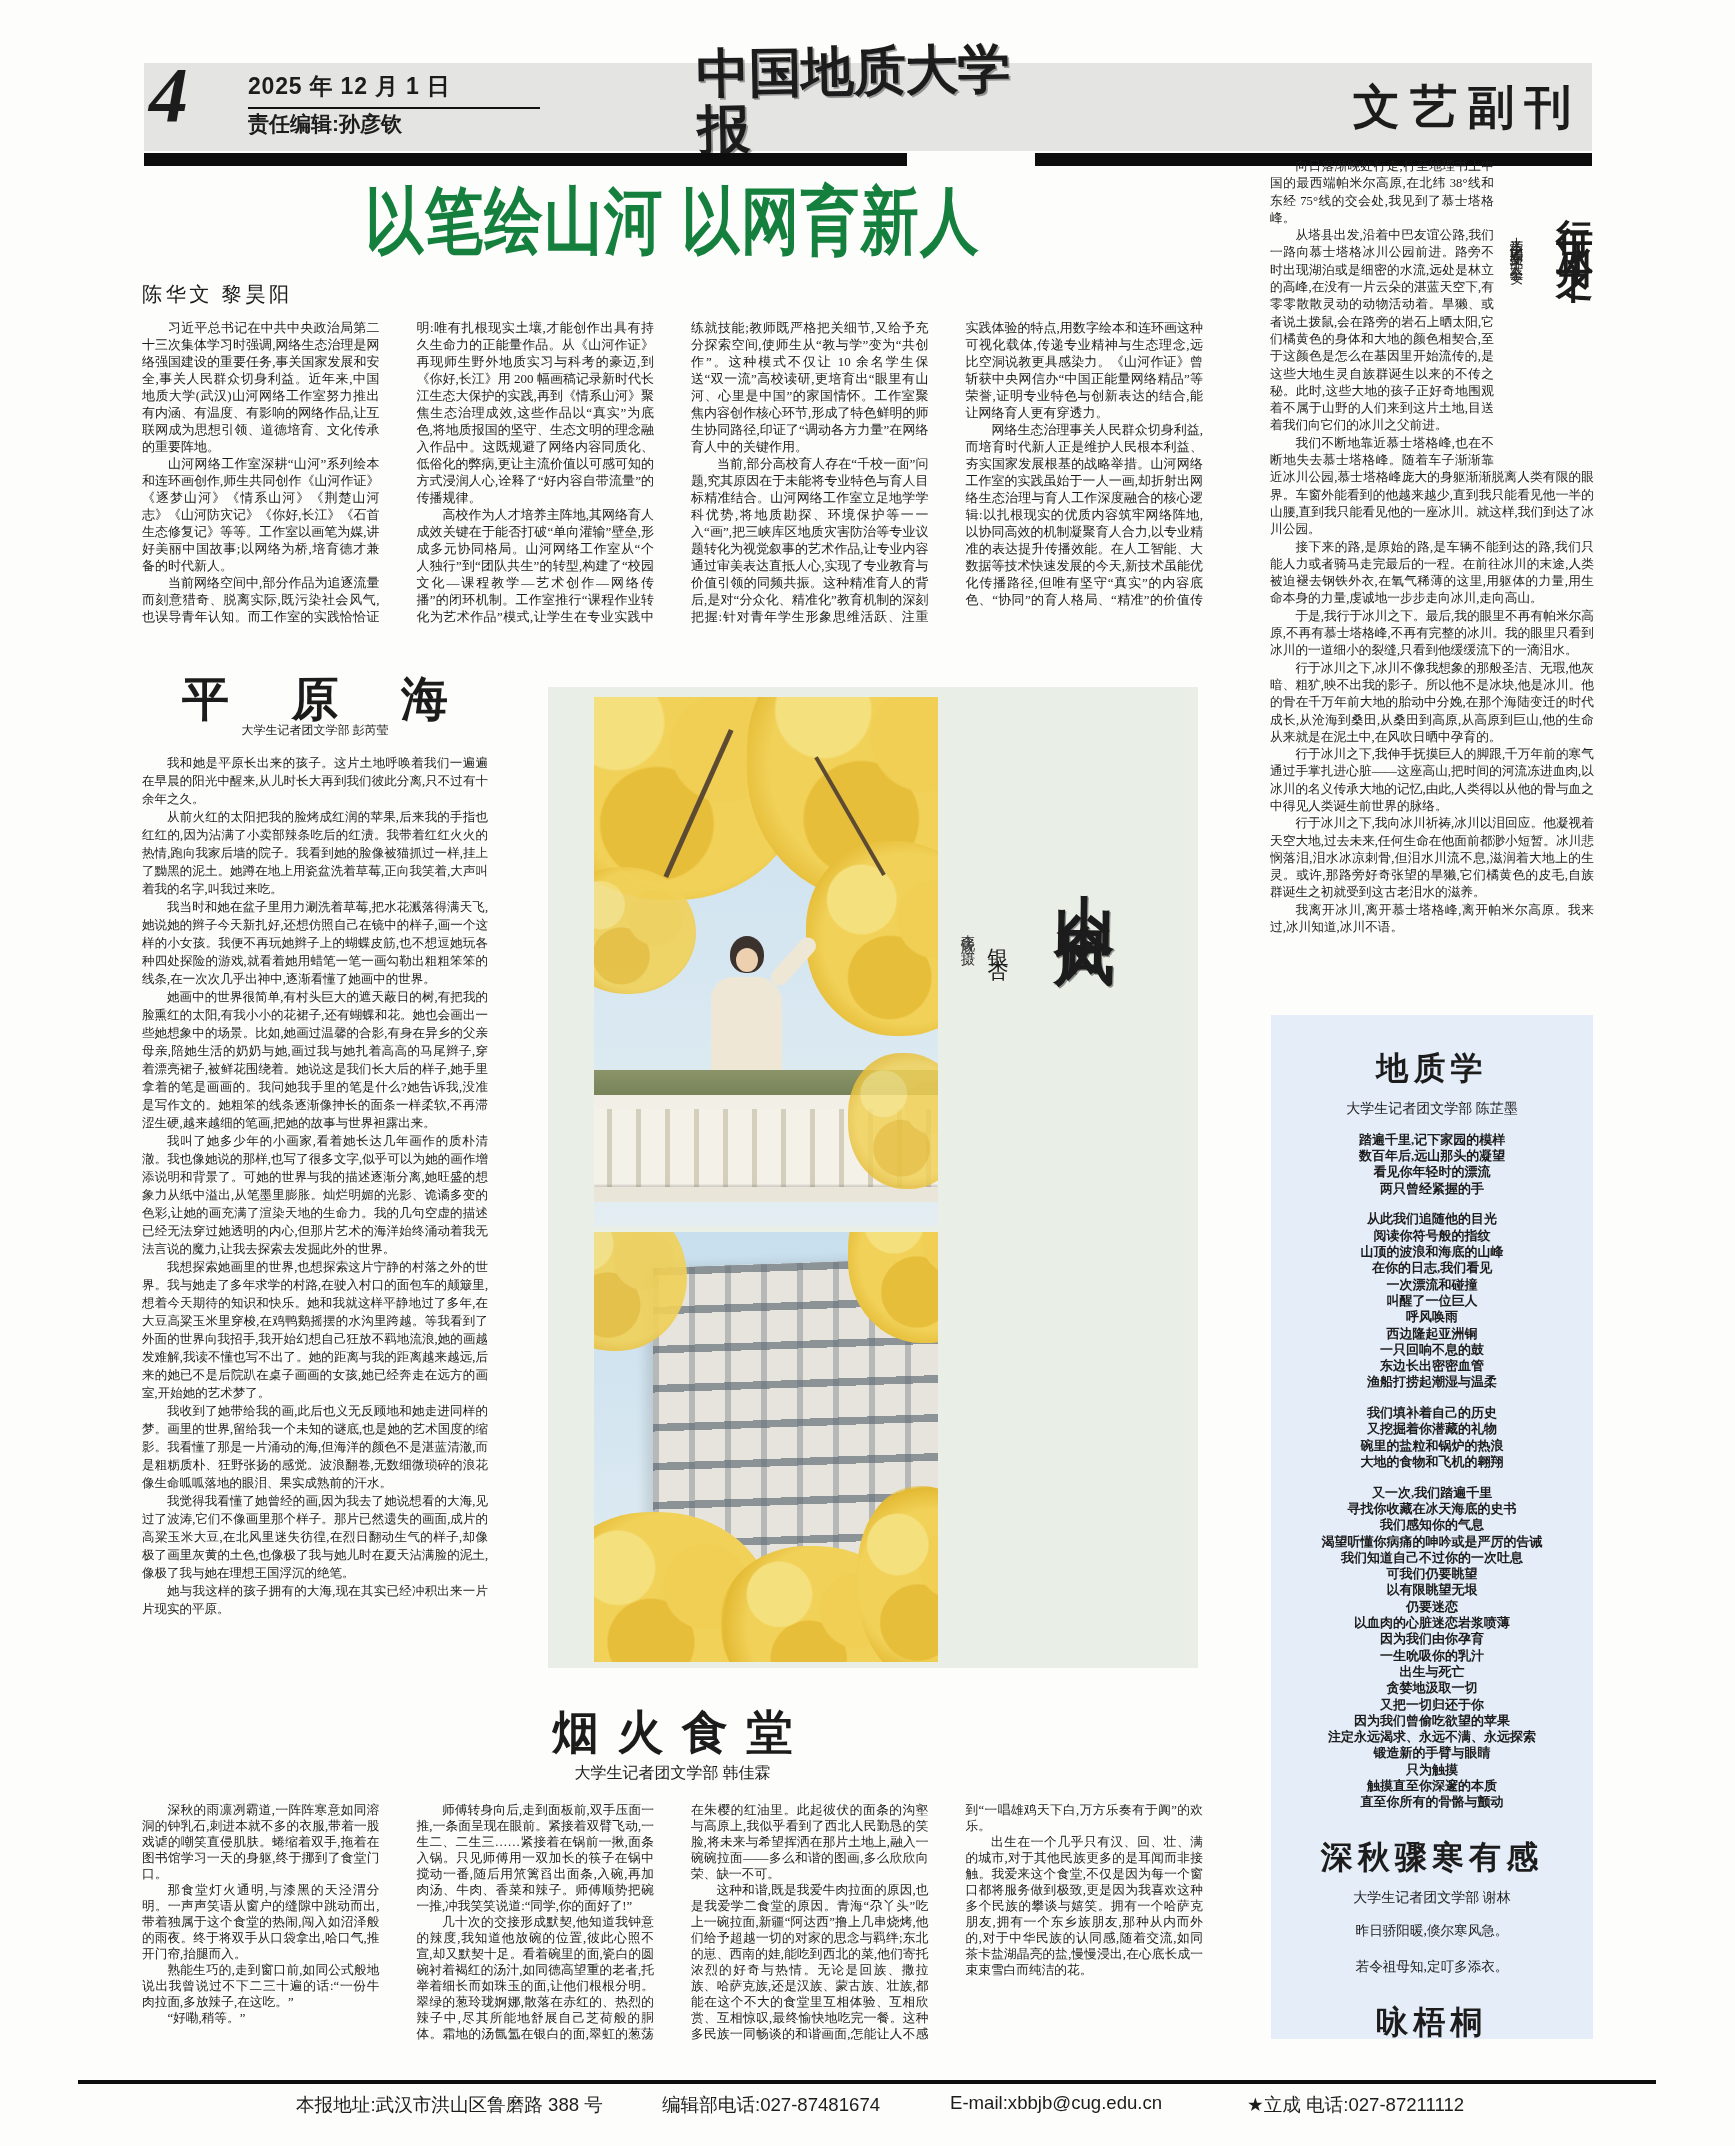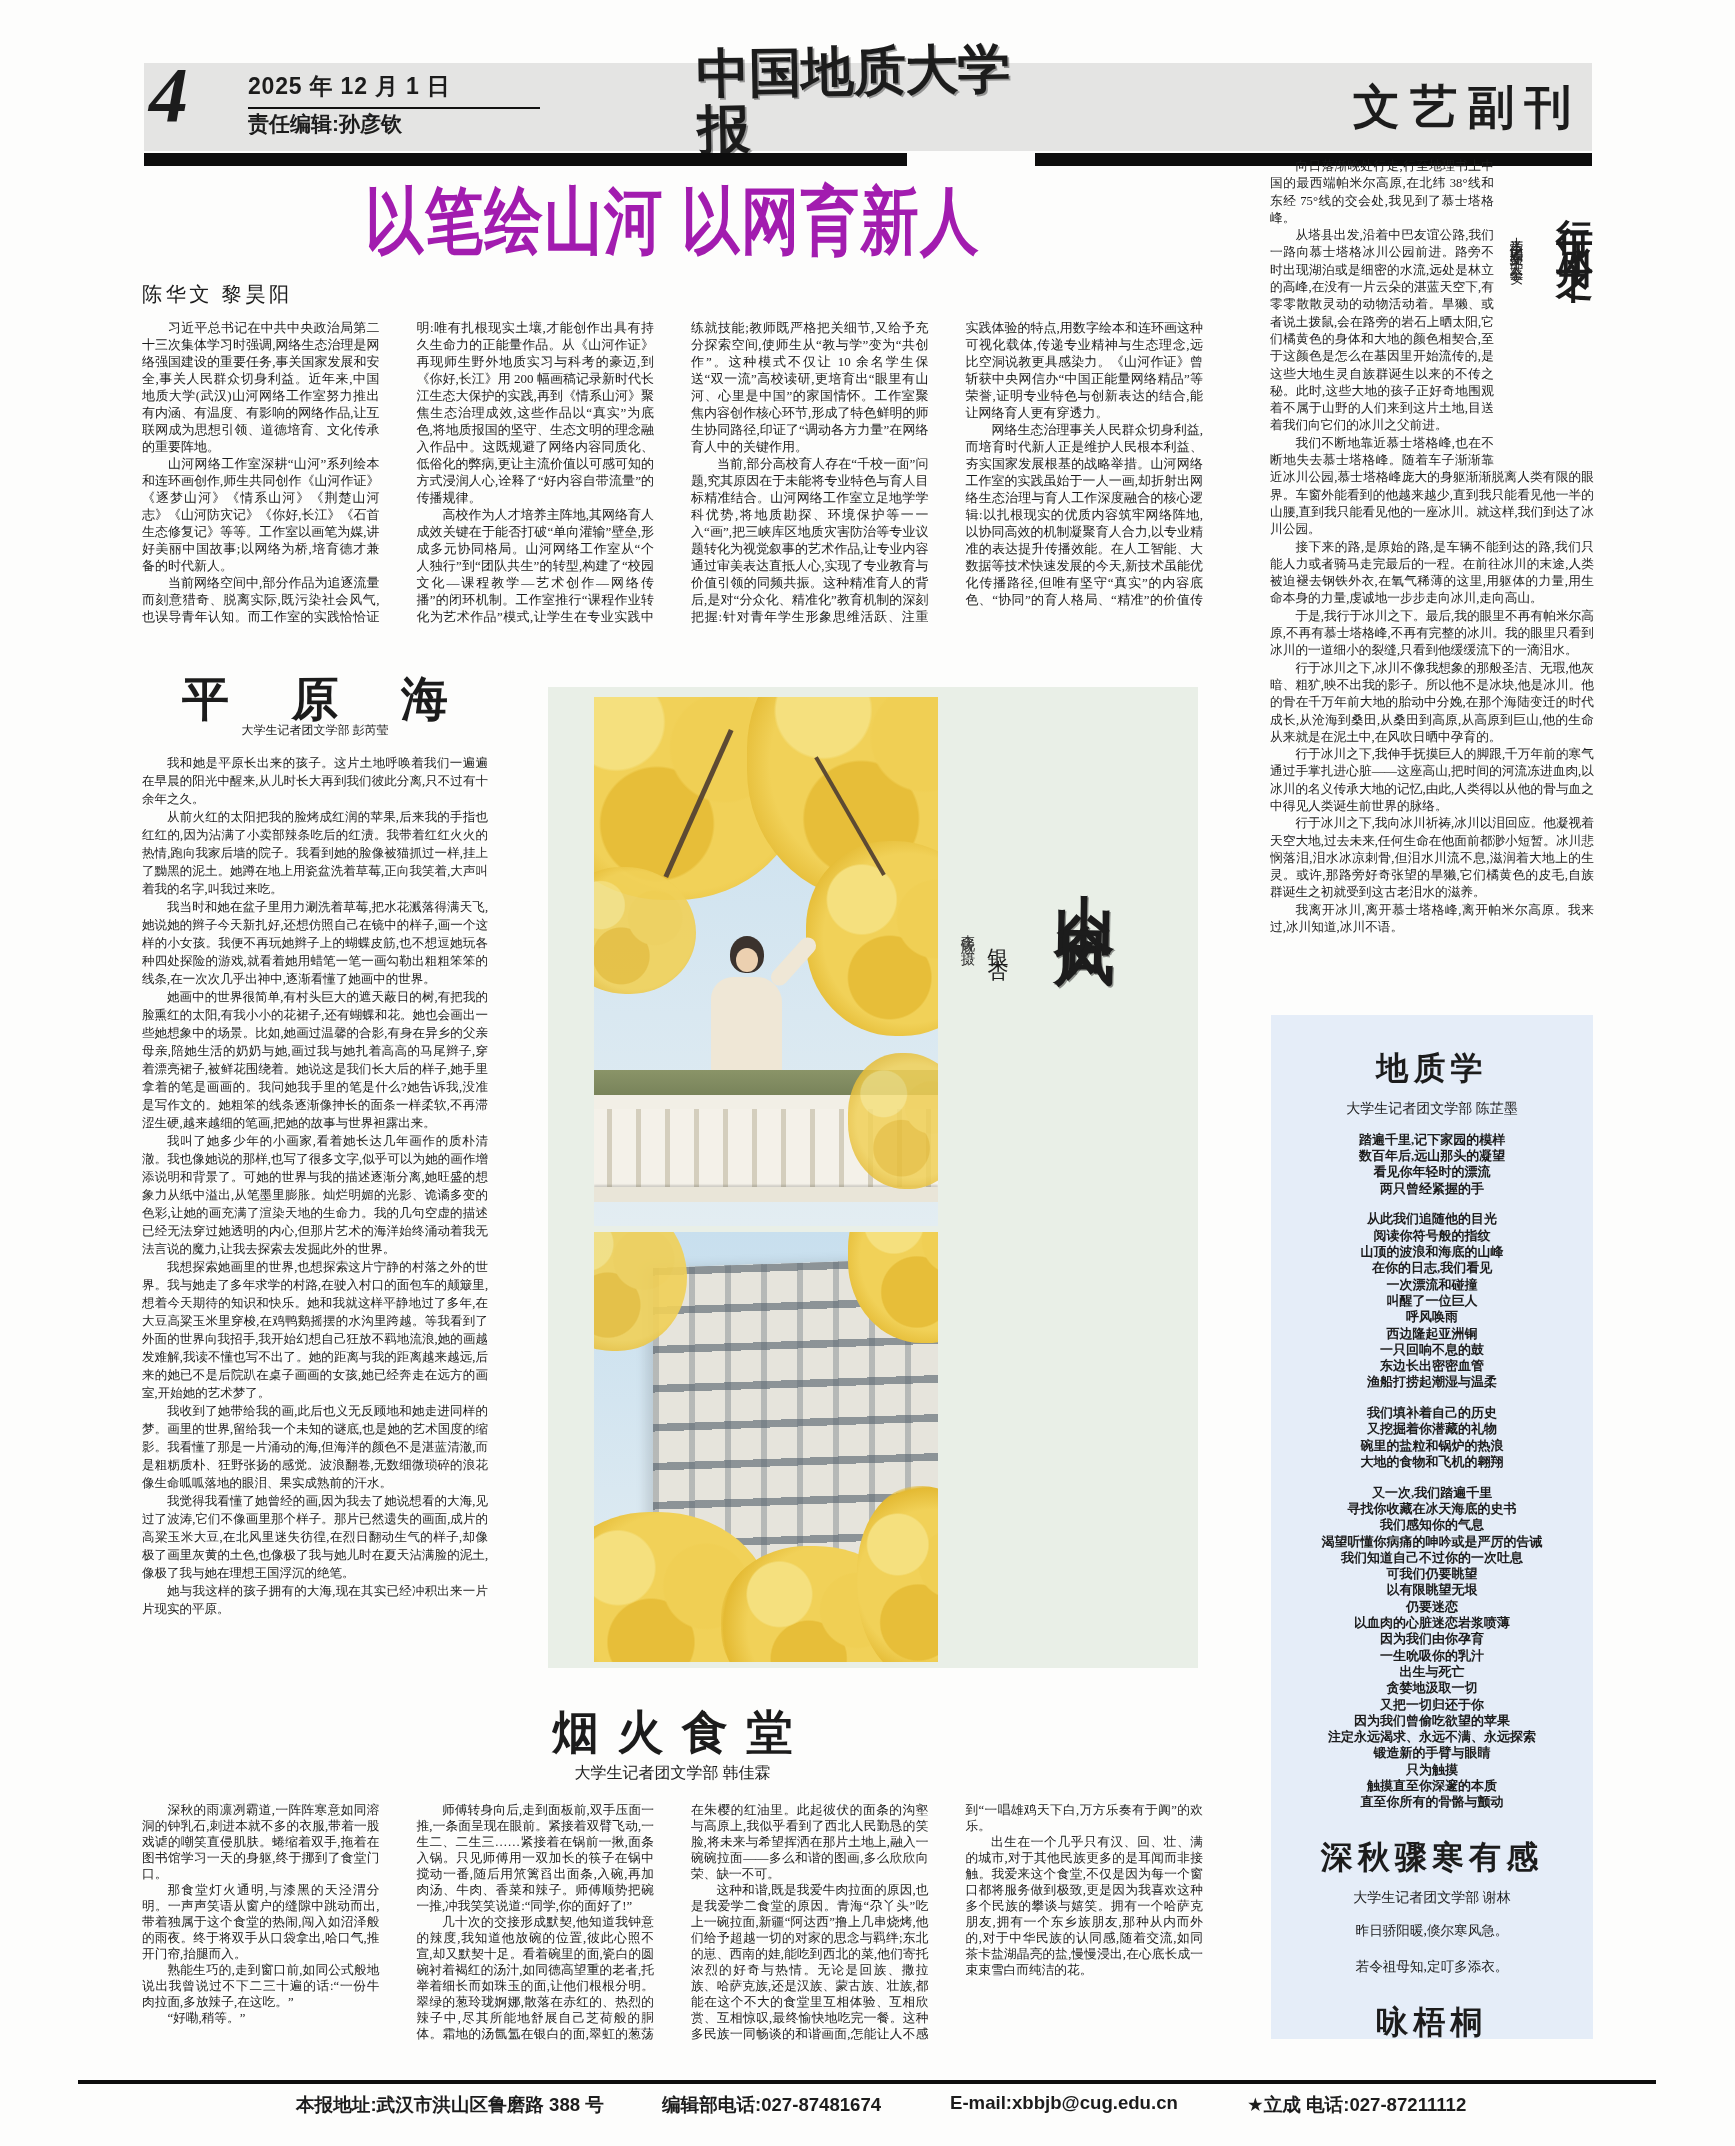--- a/index.html
+++ b/index.html
@@ -10,21 +10,21 @@
   
   #header-bar{left:144px;top:63px;width:1448px;height:88px;background:#e4e4e3;}
   #page-number{left:149px;top:56px;font-size:78px;font-weight:bold;font-style:italic;line-height:1;}
   #date-line{left:248px;top:71px;font-size:23px;font-weight:bold;width:292px;border-bottom:2.5px solid #111;padding-bottom:5.1px;letter-spacing:0.8px;}
   #editor-line{left:248px;top:110px;font-size:21px;font-weight:bold;}
   #masthead{left:697px;top:44px;width:356px;font-size:53px;font-weight:bold;letter-spacing:-0.8px;line-height:1.05;
             text-shadow:1.7px 1.7px 0 rgba(0,0,0,.35);transform:rotate(-1deg);}
   #section-banner{left:1353px;top:76px;font-size:47px;font-weight:bold;letter-spacing:10.2px;}
   .black-rule{top:153px;height:12.7px;background:#0d0d0d;}
   
-  #headline{left:142px;top:183px;width:1061px;text-align:center;color:#a21caf;font-weight:bold;font-size:73px;line-height:1.05;white-space:nowrap;}
+  #headline{left:142px;top:183px;width:1061px;text-align:center;color:#15803d;font-weight:bold;font-size:73px;line-height:1.05;white-space:nowrap;}
   #headline span{display:inline-block;transform:scaleX(.8);transform-origin:center;letter-spacing:1.7px;}
   #main-byline{left:142px;top:280px;width:1061px;text-align:left;font-size:20.3px;letter-spacing:3.4px;}
   #main-columns{left:142px;top:319px;width:1061px;height:315px;column-count:4;column-gap:37px;column-fill:auto;
                 font-size:13px;line-height:17px;text-align:justify;overflow:hidden;}
   #main-columns p,.flowtext p{margin:0;text-indent:2em;}
   
   #glacier{left:1270px;top:158px;width:324px;height:807px;font-size:12.7px;line-height:17.3px;text-align:justify;overflow:hidden;}
   #glacier-float{float:right;width:88px;height:298px;margin:0 0 6.8px 12px;position:relative;}
   #glacier-title{position:absolute;right:0;top:32px;writing-mode:vertical-rl;font-size:37px;font-weight:bold;letter-spacing:10.2px;line-height:1.1;}
   #glacier-byline{position:absolute;left:1.7px;top:68px;writing-mode:vertical-rl;font-size:13.6px;letter-spacing:2.5px;color:#222;}
@@ -70,21 +70,21 @@
   .stanzas p{white-space:pre-line;margin:14.4px 0 0 0;font-weight:bold;}
   .couplet{font-size:13.6px;line-height:24px;}
   .couplet p{white-space:pre-line;margin:12px 0 0 0;}
   
   #canteen-title{left:142px;top:1702px;width:1061px;text-align:center;font-size:46px;font-weight:bold;letter-spacing:18.6px;text-indent:18.6px;}
   #canteen-byline{left:142px;top:1763px;width:1061px;text-align:center;font-size:16px;}
   #canteen-columns{left:142px;top:1802px;width:1061px;height:246px;column-count:4;column-gap:37px;column-fill:auto;
                    font-size:12.7px;line-height:16px;text-align:justify;overflow:hidden;}
   
   #footer-rule{left:78px;top:2080px;width:1578px;height:4.2px;background:#0d0d0d;}
-  .footer-item{top:2092px;font-size:18.6px;font-weight:bold;text-align:center;}
+  .footer-item{top:2092px;font-size:18.6px;font-weight:normal;text-align:center;}
 </style>
 </head>
 <body>
 
 <div id="page">
 
   <div class="abs" id="header-bar"></div>
   <div class="abs" id="page-number">4</div>
   <div class="abs sans" id="date-line">2025 年 12 月 1 日</div>
   <div class="abs sans" id="editor-line">责任编辑:孙彦钦</div>

